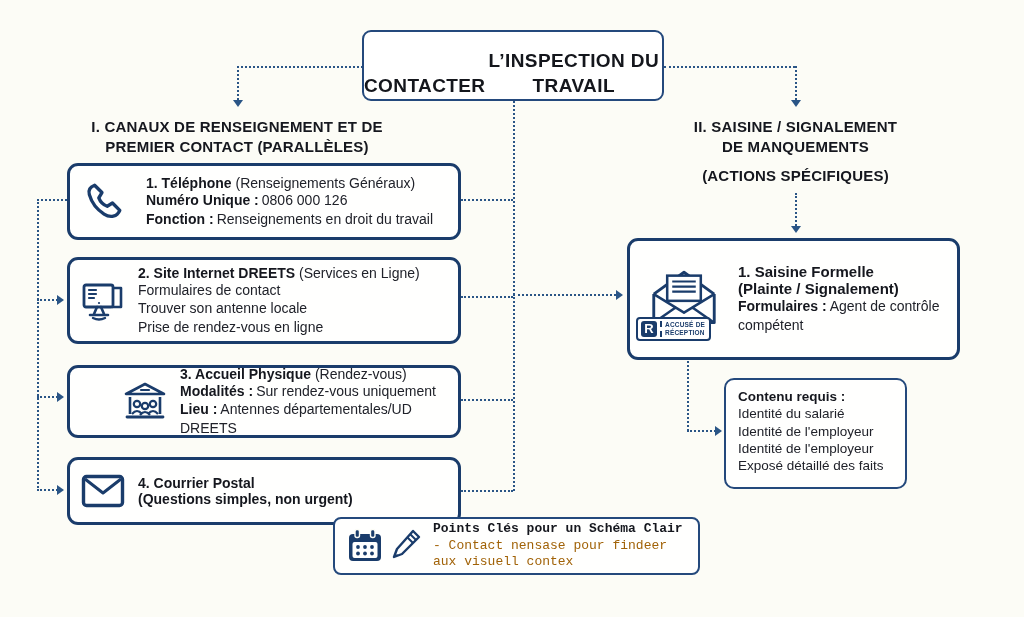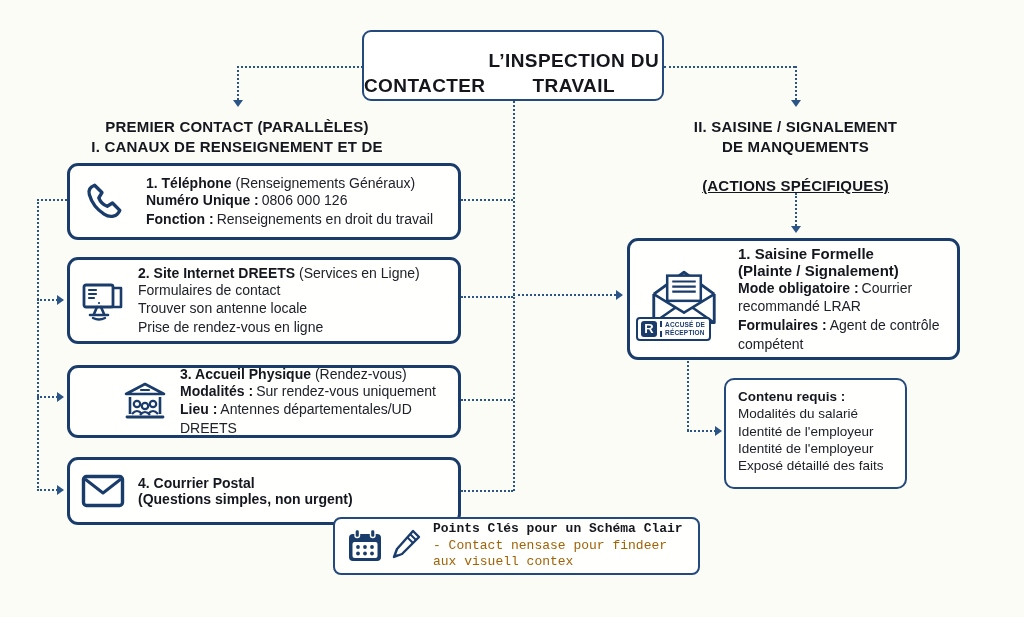--- a/index.html
+++ b/index.html
@@ -17,21 +17,21 @@
   .titlebox {
     left:362px; top:30px; width:302px; height:71px;
     background:#fff; border:2.5px solid #24497c; border-radius:9px;
     display:flex; flex-direction:row; align-items:flex-end; justify-content:center;
     text-align:center; font-weight:bold; font-size:19px; letter-spacing:.4px;
     color:#14161c; line-height:1.35;
   }
   .colhead { text-align:center; font-weight:bold; font-size:15px; color:#15171e; line-height:1.3; letter-spacing:.2px; }
   .lefthead  { left:37px;  top:117px; width:400px; }
   .righthead { left:643px; top:117px; width:305px; }
-  .righthead .line3 { margin-top:20px;text-decoration:underline; }
+  .righthead .line3 { margin-top:10px; }
 
   .cbox {
     background:#fffffe; border:3px solid #1a3c6b; border-radius:11px;
     display:flex; align-items:center;
   }
   .lbox { left:67px; width:394px; }
   .icon-cell { width:58px; min-width:58px; display:flex; align-items:center; justify-content:center; padding-left:8px; }
   .txt-cell { flex:1; padding:6px 8px 6px 10px; }
   .box-title { font-size:14px; font-weight:bold; color:#15171e; white-space:nowrap; }
   .box-title .suffix { font-weight:normal; color:#20222a; }
@@ -115,22 +115,22 @@
 <div class="dv" style="left:687px; top:361px; height:70px;"></div>
 <div class="dh" style="left:687px; top:430px; width:29px;"></div>
 <div class="arr-r" style="left:715px; top:426px;"></div>
 
 <div class="abs titlebox">
   <div>CONTACTER</div>
   <div>L’INSPECTION DU TRAVAIL</div>
 </div>
 
 <div class="abs colhead lefthead">
+  <div>I. CANAUX DE RENSEIGNEMENT ET DE</div>
   <div>PREMIER CONTACT (PARALLÈLES)</div>
-  <div>I. CANAUX DE RENSEIGNEMENT ET DE</div>
 </div>
 <div class="abs colhead righthead">
   <div>II. SAISINE / SIGNALEMENT</div>
   <div>DE MANQUEMENTS</div>
   <div class="line3">(ACTIONS SPÉCIFIQUES)</div>
 </div>
 
 <div class="abs cbox lbox" style="top:163px; height:77px;gap:8px;">
   <div class="icon-cell">
     <svg width="42" height="42" viewBox="0 0 40 40">
@@ -219,28 +219,27 @@
       <span class="stamp-div"></span>
       <span class="stamp-txt">
         <div>ACCUSÉ DE</div>
         <div>RÉCEPTION</div>
       </span>
     </div>
   </div>
   <div class="txt-cell" style="padding-left:4px;">
     <div class="box-title" style="font-size:15px;"><span>1. Saisine Formelle</span></div>
     <div class="box-title" style="font-size:15px;"><span>(Plainte / Signalement)</span></div>
-    <div class="row"><span class="lbl">Mode obligatoire :</span><span>Courrier recommandé LRAR</span></div>
     <div class="row"><span class="lbl">Formulaires :</span><span>Agent de contrôle compétent</span></div>
   </div>
 </div>
 
 <div class="abs contenu">
   <div class="row"><span class="lbl">Contenu requis :</span></div>
-  <div class="row">Modalités du salarié</div>
+  <div class="row">Identité du salarié</div>
   <div class="row">Identité de l'employeur</div>
   <div class="row">Identité de l'employeur</div>
   <div class="row">Exposé détaillé des faits</div>
 </div>
 
 <div class="abs footerbox">
   <span>
     <svg width="36" height="36" viewBox="0 0 36 36">
       <rect x="2" y="6" width="32" height="27" rx="4" fill="#1a3c6b"></rect>
       <rect x="5.5" y="14" width="25" height="16" rx="2" fill="#fff"></rect>

